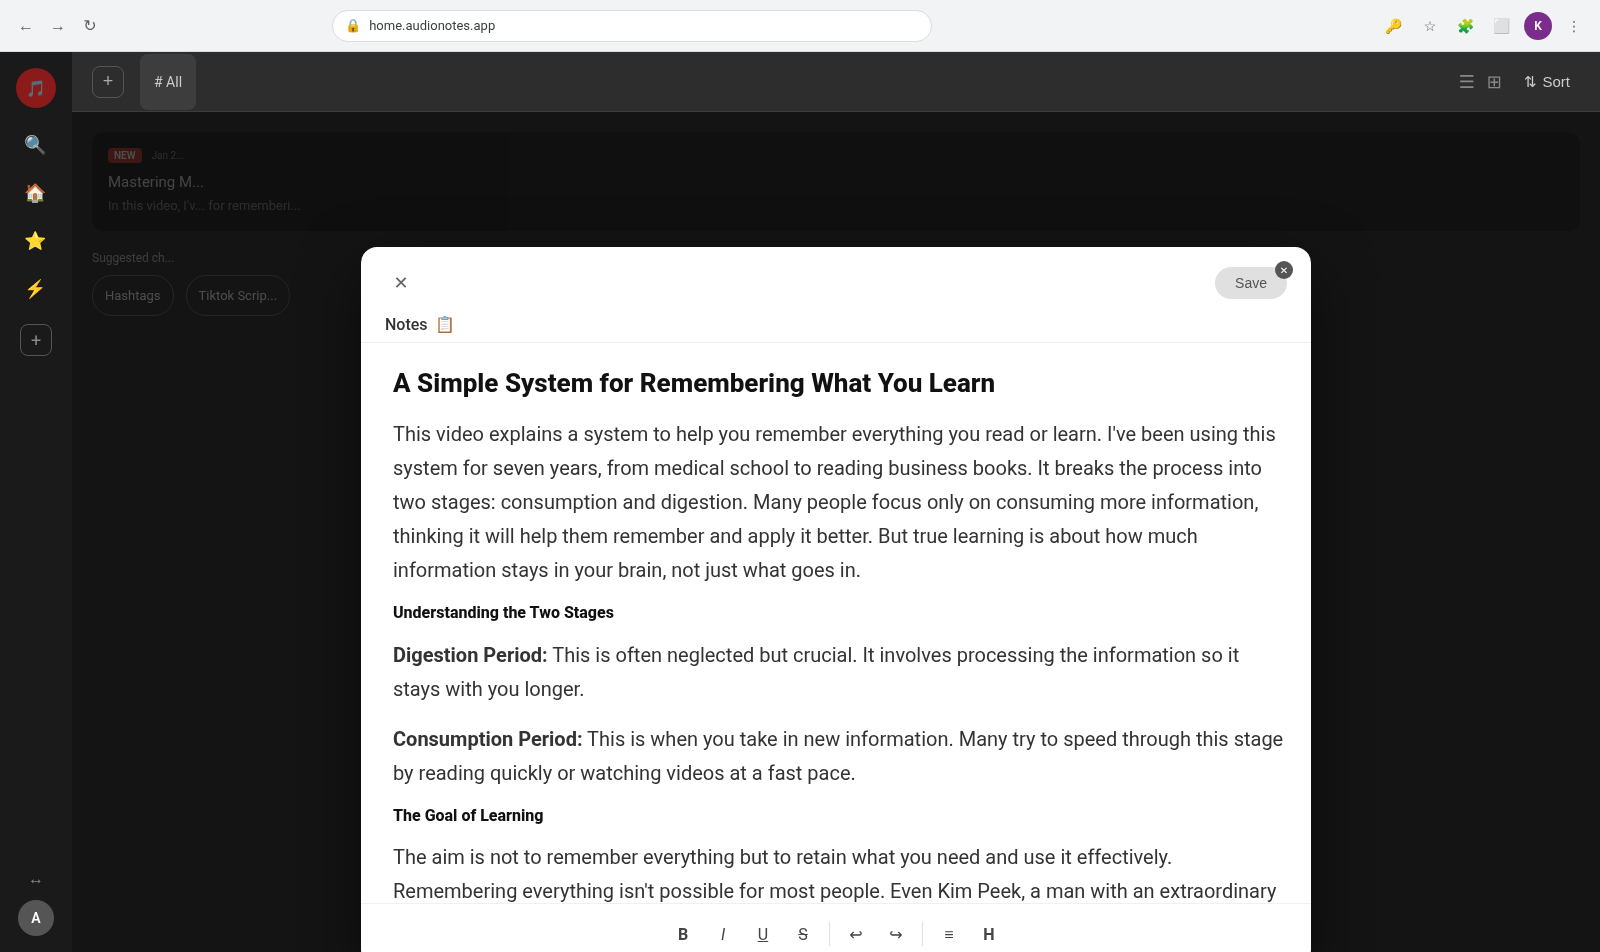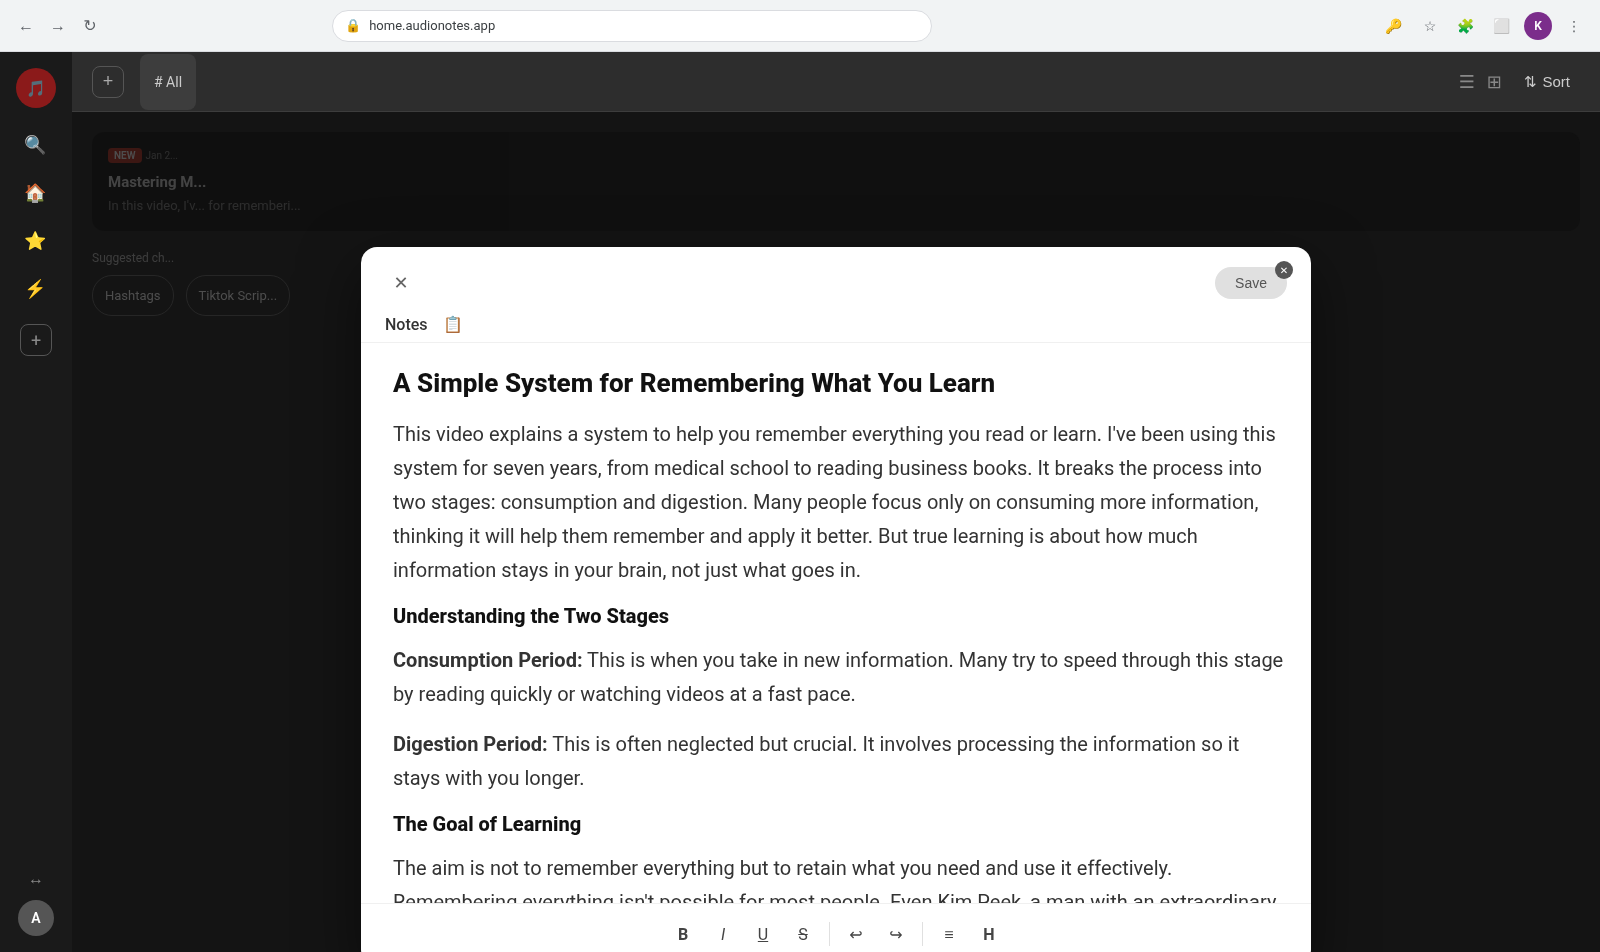--- a/index.html
+++ b/index.html
@@ -242,39 +242,39 @@
     .note-card {
       background: #1e1e1e;
       border-radius: 12px;
       padding: 16px;
       margin-bottom: 16px;
       opacity: 0.6;
     }
     .note-card-header {
       display: flex;
       align-items: center;
-      gap: 4px;
+      gap: 10px;
       margin-bottom: 10px;
     }
     .note-badge {
       background: #c0392b;
       color: white;
       font-size: 10px;
       font-weight: 600;
       padding: 2px 6px;
       border-radius: 4px;
     }
     .note-date {
       color: #888;
       font-size: 10px;
     }
     .note-title {
       color: #ddd;
       font-size: 15px;
-      font-weight: 700;
+      font-weight: 400;
       margin-bottom: 6px;
     }
     .note-preview {
       color: #888;
       font-size: 13px;
       line-height: 1.4;
     }
     .suggested-section {
       margin-top: 20px;
     }
@@ -361,21 +361,21 @@
       display: flex;
       align-items: center;
       justify-content: center;
       color: white;
       font-size: 10px;
       cursor: pointer;
     }
     .modal-notes-header {
       display: flex;
       align-items: center;
-      gap: 16px;
+      gap: 8px;
       padding: 16px 24px 8px 24px;
       border-bottom: 1px solid #f0f0f0;
     }
     .modal-notes-label {
       font-size: 16px;
       font-weight: 500;
       color: #333;
     }
     .modal-copy-icon {
       color: #888;
@@ -388,21 +388,21 @@
       overflow-y: auto;
     }
     .modal-body h1 {
       font-size: 26px;
       font-weight: 800;
       color: #111;
       margin-bottom: 16px;
       line-height: 1.3;
     }
     .modal-body h2 {
-      font-size: 20px;
+      font-size: 16px;
       font-weight: 800;
       color: #111;
       margin-bottom: 14px;
       margin-top: 8px;
       line-height: 1.3;
     }
     .modal-body p {
       font-size: 20px;
       color: #333;
       line-height: 1.7;
@@ -553,24 +553,24 @@
         <div class="modal-notes-header">
           <span class="modal-notes-label">Notes</span>
           <span class="modal-copy-icon">📋</span>
         </div>
 
         <div class="modal-body">
           <h1>A Simple System for Remembering What You Learn</h1>
           <p>This video explains a system to help you remember everything you read or learn. I've been using this system for seven years, from medical school to reading business books. It breaks the process into two stages: consumption and digestion. Many people focus only on consuming more information, thinking it will help them remember and apply it better. But true learning is about how much information stays in your brain, not just what goes in.</p>
           <h2>Understanding the Two Stages</h2>
           <p>
-            <strong>Consumption Period:</strong><span> This is when you take in new information. Many try to speed through this stage by reading quickly or watching videos at a fast pace.</span>
+            <strong>Digestion Period:</strong><span> This is often neglected but crucial. It involves processing the information so it stays with you longer.</span>
           </p>
           <p>
-            <strong>Digestion Period:</strong><span> This is often neglected but crucial. It involves processing the information so it stays with you longer.</span>
+            <strong>Consumption Period:</strong><span> This is when you take in new information. Many try to speed through this stage by reading quickly or watching videos at a fast pace.</span>
           </p>
           <h2>The Goal of Learning</h2>
           <p>The aim is not to remember everything but to retain what you need and use it effectively. Remembering everything isn't possible for most people. Even Kim Peek, a man with an extraordinary memory, struggled with reasoning and problem-solving. This shows that retaining useful knowledge is more important than remembering everything.</p>
           <h2>The PACER Method</h2>
         </div>
 
         <div class="modal-toolbar">
           <button class="toolbar-btn" style="font-weight:bold;">B</button>
           <button class="toolbar-btn" style="font-style:italic;">I</button>
           <button class="toolbar-btn" style="text-decoration:underline;">U</button>

